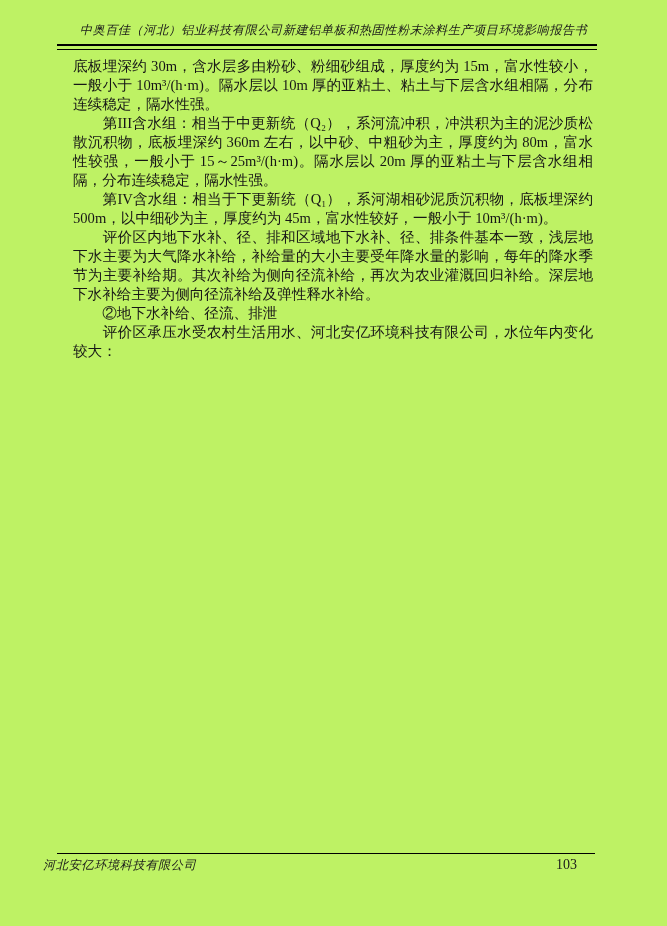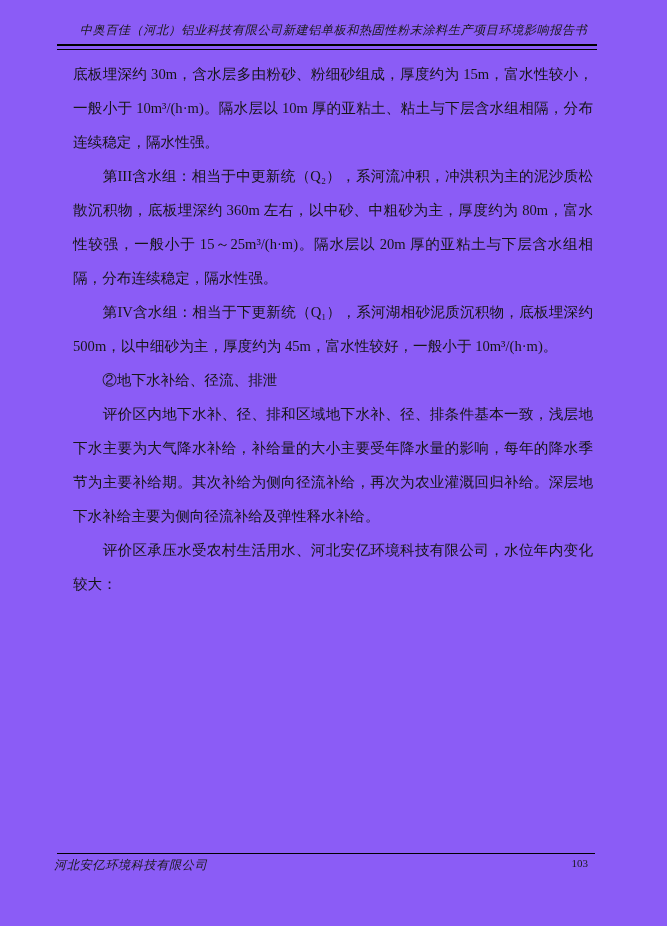--- a/index.html
+++ b/index.html
@@ -1,21 +1,21 @@
 <!DOCTYPE html>
 <html><head>
 <meta charset="utf-8">
 <style>
   * { margin: 0; padding: 0; box-sizing: border-box; }
   html, body { background: #ffffff; }
   .page {
     position: relative;
     width: 667px;
     height: 926px;
-    background: #8b5cf6;
+    background: #bef264;
     font-family: "Liberation Serif", "DejaVu Serif", serif;
     color: #161616;
     overflow: hidden;
   }
   .header-title {
     position: absolute;
     top: 22px;
     left: 30px;
     right: 30px;
     text-align: center;
@@ -33,67 +33,67 @@
     height: 6px;
     border-top: 2.4px solid #000;
     border-bottom: 1.2px solid #000;
   }
   .doc-body {
     position: absolute;
     top: 57px;
     left: 73px;
     width: 520px;
     font-size: 14.6px;
-    line-height: 34px;
+    line-height: 19px;
     text-align: justify;
   }
   .doc-body p { margin: 0; }
   .footer-rule {
     position: absolute;
     top: 853px;
     left: 57px;
     width: 538px;
     border-top: 1.4px solid #000;
   }
   .footer-row {
     position: absolute;
     top: 857px;
-    left: 54px;
+    left: 43px;
     width: 538px;
     display: flex;
     justify-content: space-between;
     align-items: flex-start;
   }
   .footer-company {
     font-style: italic;
     font-size: 12.2px;
     letter-spacing: 0.6px;
     color: #1a1a1a;
   }
   .footer-page {
-    font-size: 11px;
+    font-size: 14px;
     padding-right: 4px;
     color: #1a1a1a;
   }
 </style>
 </head>
 <body>
 
 <div class="page">
 
   <div class="header-title">中奥百佳（河北）铝业科技有限公司新建铝单板和热固性粉末涂料生产项目环境影响报告书</div>
 
   <div class="header-rule"></div>
 
   <div class="doc-body">
     <p>底板埋深约 30m，含水层多由粉砂、粉细砂组成，厚度约为 15m，富水性较小，一般小于 10m³/(h·m)。隔水层以 10m 厚的亚粘土、粘土与下层含水组相隔，分布连续稳定，隔水性强。</p>
       <p>　　第III含水组：相当于中更新统（Q₂），系河流冲积，冲洪积为主的泥沙质松散沉积物，底板埋深约 360m 左右，以中砂、中粗砂为主，厚度约为 80m，富水性较强，一般小于 15～25m³/(h·m)。隔水层以 20m 厚的亚粘土与下层含水组相隔，分布连续稳定，隔水性强。</p>
       <p>　　第IV含水组：相当于下更新统（Q₁），系河湖相砂泥质沉积物，底板埋深约 500m，以中细砂为主，厚度约为 45m，富水性较好，一般小于 10m³/(h·m)。</p>
+      <p>　　评价区内地下水补、径、排和区域地下水补、径、排条件基本一致，浅层地下水主要为大气降水补给，补给量的大小主要受年降水量的影响，每年的降水季节为主要补给期。其次补给为侧向径流补给，再次为农业灌溉回归补给。深层地下水补给主要为侧向径流补给及弹性释水补给。</p>
       <p>　　②地下水补给、径流、排泄</p>
-      <p>　　评价区内地下水补、径、排和区域地下水补、径、排条件基本一致，浅层地下水主要为大气降水补给，补给量的大小主要受年降水量的影响，每年的降水季节为主要补给期。其次补给为侧向径流补给，再次为农业灌溉回归补给。深层地下水补给主要为侧向径流补给及弹性释水补给。</p>
       <p>　　评价区承压水受农村生活用水、河北安亿环境科技有限公司，水位年内变化较大：</p>
   </div>
 
   <div class="footer-rule"></div>
 
   <div class="footer-row">
     <span class="footer-company">河北安亿环境科技有限公司</span>
     <span class="footer-page">103</span>
   </div>
 

